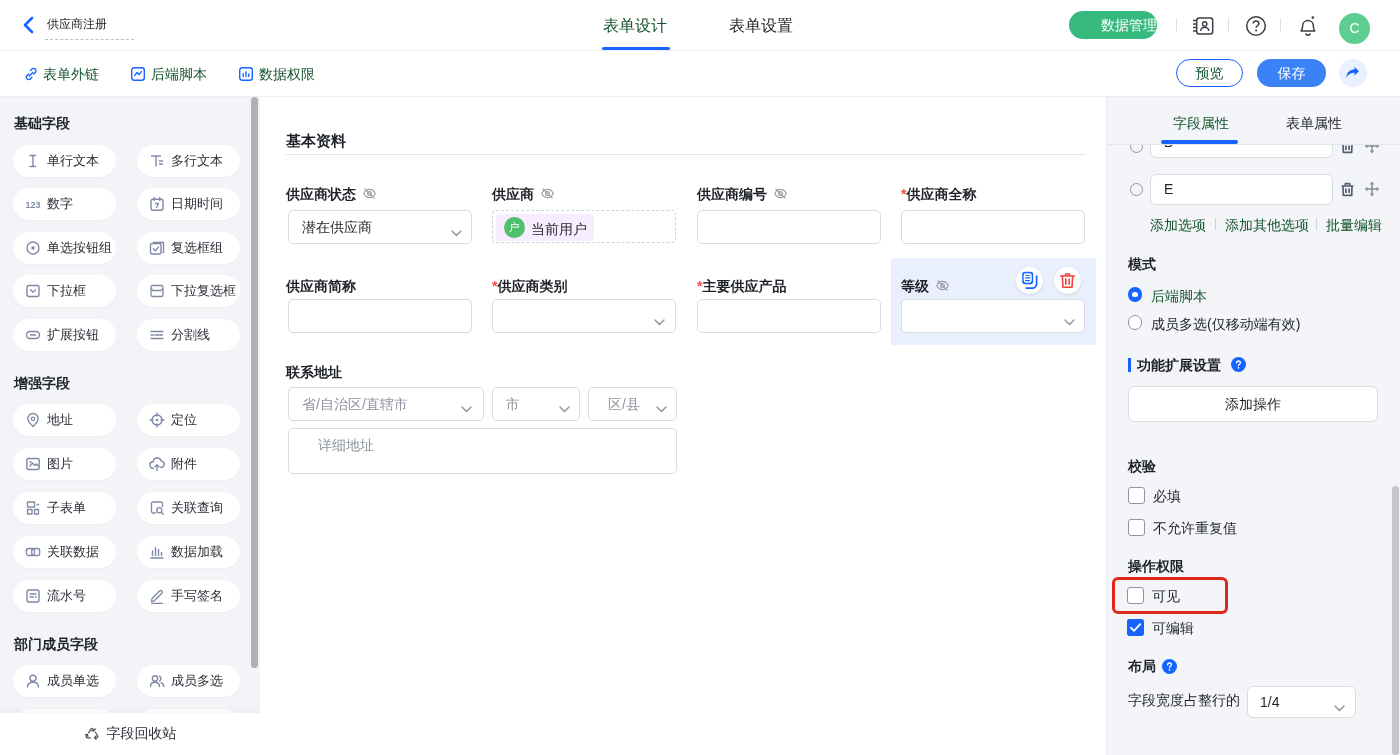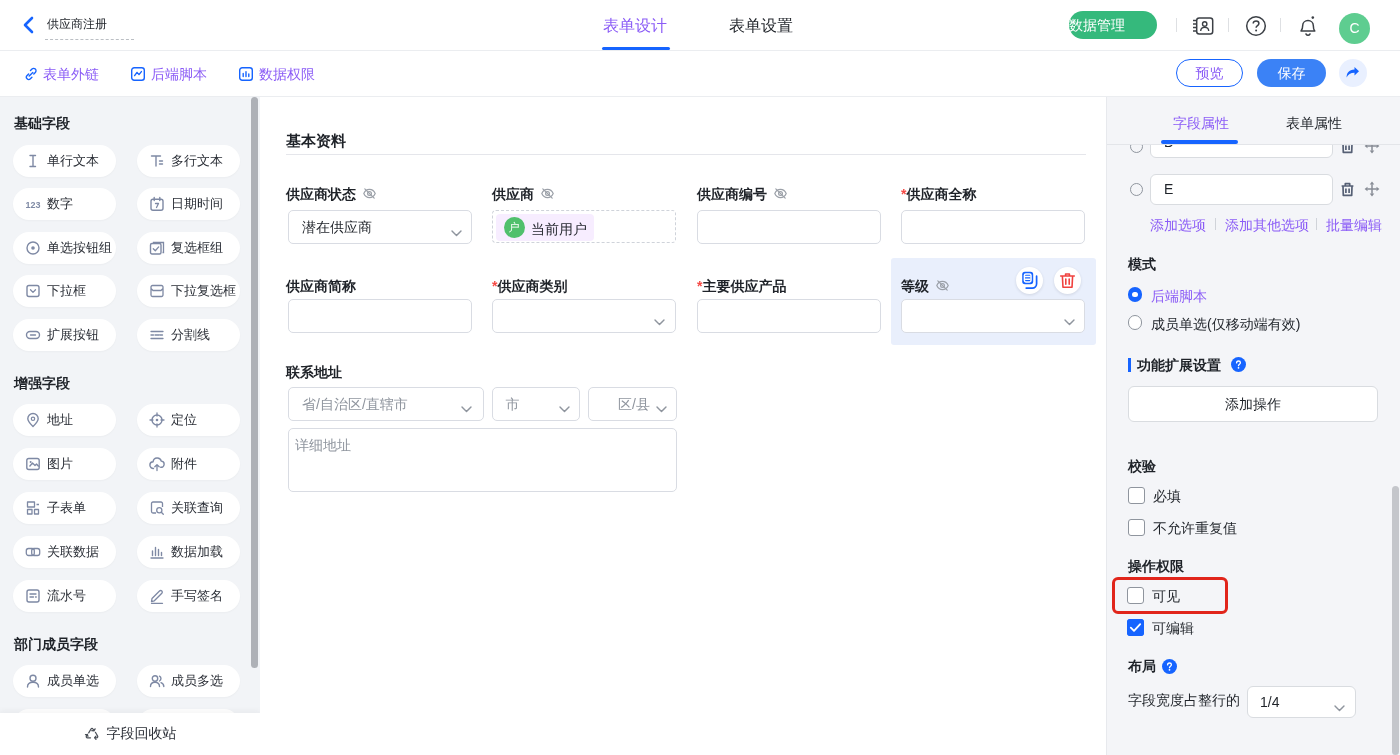--- a/index.html
+++ b/index.html
@@ -1,40 +1,40 @@
 <!DOCTYPE html>
 <html><head><meta charset="utf-8">
 <style>
 *{margin:0;padding:0;box-sizing:border-box}
 html,body{width:1400px;height:755px;overflow:hidden;background:#fff;font-family:"Liberation Sans",sans-serif;color:#1f2329;font-size:14px}
 .abs{position:absolute}
 #page{position:relative;width:1400px;height:755px;overflow:hidden}
 .bold{font-weight:700}
-.blue{color:#8b5cf6}
+.blue{color:#14532d}
 .lbl{font-weight:700;font-size:14px;color:#1f2329;white-space:nowrap}
 .inp{position:absolute;background:#fff;border:1px solid #d9dce3;border-radius:5px}
 .eye{display:inline-block;vertical-align:-2px;margin-left:6px}
 .sbtn{position:absolute;width:103px;height:32px;background:#fff;border-radius:16px;display:flex;align-items:center;padding-left:12px;font-size:13px;color:#2a2e36;box-shadow:0 1px 2px rgba(31,35,41,.03)}
 .sbtn svg{margin-right:6px;flex:none}
 .sec{position:absolute;font-weight:700;font-size:14px;color:#1f2329}
 .cb{position:absolute;width:17px;height:17px;border:1px solid #8f959e;border-radius:3px;background:#fff}
 </style></head>
 <body>
 <div id="page">
 
 <div class="abs" style="left:0;top:0;width:1400px;height:51px;background:#fff;border-bottom:1px solid #ebedf0"></div>
 <svg class="abs" style="left:21px;top:16px" width="14" height="18" viewBox="0 0 14 18">
       <path d="M11 2 L4 9 L11 16" fill="none" stroke="#1664ff" stroke-width="2.6" stroke-linecap="round" stroke-linejoin="round"></path>
     </svg>
 <div class="abs" style="left:47px;top:16px;font-size:12px;font-weight:500">供应商注册</div>
 <div class="abs" style="left:45px;top:39px;width:89px;border-top:1px dashed #bbbfc4"></div>
 <div class="abs blue" style="left:603px;top:16px;font-size:16px">表单设计</div>
 <div class="abs" style="left:729px;top:16px;font-size:16px">表单设置</div>
 <div class="abs" style="left:602px;top:47px;width:68px;height:3px;background:#1664ff;border-radius:2px"></div>
-<div class="abs" style="left:1069px;top:11px;width:88px;height:28px;background:#35b97c;border-radius:14px;color:#fff;text-align:left;line-height:28px;font-size:14px">数据管理</div>
+<div class="abs" style="left:1069px;top:11px;width:88px;height:28px;background:#35b97c;border-radius:14px;color:#fff;text-align:right;line-height:28px;font-size:14px">数据管理</div>
 <div class="abs" style="left:1176px;top:18px;width:1px;height:14px;background:#dee0e3"></div>
 <div class="abs" style="left:1228px;top:18px;width:1px;height:14px;background:#dee0e3"></div>
 <div class="abs" style="left:1280px;top:18px;width:1px;height:14px;background:#dee0e3"></div>
 <svg class="abs" style="left:1192px;top:17px" width="22" height="18" viewBox="0 0 22 18">
       <rect x="4.7" y="1" width="16" height="16" rx="2.5" fill="none" stroke="#3c4046" stroke-width="1.5"></rect>
       <circle cx="12.7" cy="7" r="2.2" fill="none" stroke="#3c4046" stroke-width="1.4"></circle>
       <path d="M8.7 14 c0-2.2 1.8-3.6 4-3.6 2.2 0 4 1.4 4 3.6" fill="none" stroke="#3c4046" stroke-width="1.4"></path>
       <path d="M1 3.5h3.7M1 7h3.7M1 10.5h3.7M1 14h3.7" stroke="#3c4046" stroke-width="1.5"></path>
     </svg>
 <svg class="abs" style="left:1245px;top:15px" width="22" height="22" viewBox="0 0 22 22">
@@ -242,25 +242,25 @@
         </svg></div>
 <div class="abs lbl" style="left:286px;top:364px">联系地址</div>
 <div class="inp" style="left:288px;top:387px;width:195.5px;height:34px;line-height:32px;padding-left:13px;color:#8f959e">省/自治区/直辖市</div>
 <div class="abs" style="left:461px;top:400px"><svg width="11" height="7" viewBox="0 0 11 7">
           <path d="M1 1 L5.5 5.6 L10 1" fill="none" stroke="#8f959e" stroke-width="1.4" stroke-linecap="round" stroke-linejoin="round"></path>
         </svg></div>
 <div class="inp" style="left:491.5px;top:387px;width:88.5px;height:34px;line-height:32px;padding-left:13px;color:#8f959e">市</div>
 <div class="abs" style="left:558.5px;top:400px"><svg width="11" height="7" viewBox="0 0 11 7">
           <path d="M1 1 L5.5 5.6 L10 1" fill="none" stroke="#8f959e" stroke-width="1.4" stroke-linecap="round" stroke-linejoin="round"></path>
         </svg></div>
-<div class="inp" style="left:588px;top:387px;width:88.5px;height:34px;line-height:32px;padding-left:29px;color:#8f959e">区/县</div>
+<div class="inp" style="left:588px;top:387px;width:88.5px;height:34px;line-height:32px;padding-left:19px;color:#8f959e">区/县</div>
 <div class="abs" style="left:655.5px;top:400px"><svg width="11" height="7" viewBox="0 0 11 7">
           <path d="M1 1 L5.5 5.6 L10 1" fill="none" stroke="#8f959e" stroke-width="1.4" stroke-linecap="round" stroke-linejoin="round"></path>
         </svg></div>
-<div class="inp" style="left:288px;top:428px;width:388.5px;height:64px;padding:8px 6px;color:#8f959e">详细地址</div>
+<div class="inp" style="left:288px;top:428px;width:388.5px;height:46px;padding:8px 29px;color:#8f959e">详细地址</div>
 </div>
 
 <div class="abs" style="left:1106px;top:97px;width:294px;height:658px;background:#f4f5f8;border-left:1px solid #e7e9ed"></div>
 <div id="rpanel">
 <div class="abs blue" style="left:1173px;top:115px">字段属性</div>
 <div class="abs" style="left:1286px;top:115px">表单属性</div>
 <div class="abs" style="left:1161px;top:140px;width:77px;height:4px;background:#1664ff;border-radius:2px"></div>
 <div class="abs" style="left:1107px;top:144px;width:293px;border-top:1px solid #e3e5e9"></div>
 <div class="abs" style="left:1107px;top:145px;width:293px;height:610px;overflow:hidden">
         <div class="abs" style="left:22.5px;top:-5.5px;width:13px;height:13px;border-radius:50%;border:1.3px solid #8f959e;background:#f4f5f8"></div>
@@ -284,21 +284,21 @@
 <div class="abs blue" style="left:43px;top:71.5px">添加选项</div>
 <div class="abs" style="left:108px;top:73px;width:1px;height:12px;background:#d0d3d9"></div>
 <div class="abs blue" style="left:118px;top:71.5px">添加其他选项</div>
 <div class="abs" style="left:209px;top:73px;width:1px;height:12px;background:#d0d3d9"></div>
 <div class="abs blue" style="left:219px;top:71.5px">批量编辑</div>
 <div class="abs bold" style="left:21px;top:111px">模式</div>
 <div class="abs" style="left:20.5px;top:142px;width:14.5px;height:14.5px;border-radius:50%;background:#1664ff"></div>
 <div class="abs" style="left:25px;top:146.5px;width:5.5px;height:5.5px;border-radius:50%;background:#fff"></div>
 <div class="abs blue" style="left:44px;top:142.5px">后端脚本</div>
 <div class="abs" style="left:20.5px;top:170px;width:14.5px;height:14.5px;border-radius:50%;border:1.3px solid #8f959e;background:#fff"></div>
-<div class="abs" style="left:44px;top:170.5px">成员单选(仅移动端有效)</div>
+<div class="abs" style="left:44px;top:170.5px">成员多选(仅移动端有效)</div>
 <div class="abs" style="left:21px;top:213px;width:3px;height:14px;background:#1664ff"></div>
 <div class="abs bold" style="left:30px;top:212px">功能扩展设置</div>
 <div class="abs" style="left:124px;top:211.5px"><svg width="15" height="15" viewBox="0 0 15 15">
             <circle cx="7.5" cy="7.5" r="7.5" fill="#1664ff"></circle>
             <path d="M5.6 5.9 c0-1.2 .9-1.9 1.9-1.9 1 0 1.9.7 1.9 1.7 0 1.5-1.9 1.5-1.9 3" fill="none" stroke="#fff" stroke-width="1.3" stroke-linecap="round"></path>
             <circle cx="7.5" cy="10.8" r=".9" fill="#fff"></circle>
           </svg></div>
 <div class="abs" style="left:21px;top:240.5px;width:250px;height:36px;background:#fff;border:1px solid #d9dce0;border-radius:6px;text-align:center;line-height:34px">添加操作</div>
 <div class="abs bold" style="left:21px;top:313px">校验</div>
 <div class="cb" style="left:21px;top:342px"></div>

